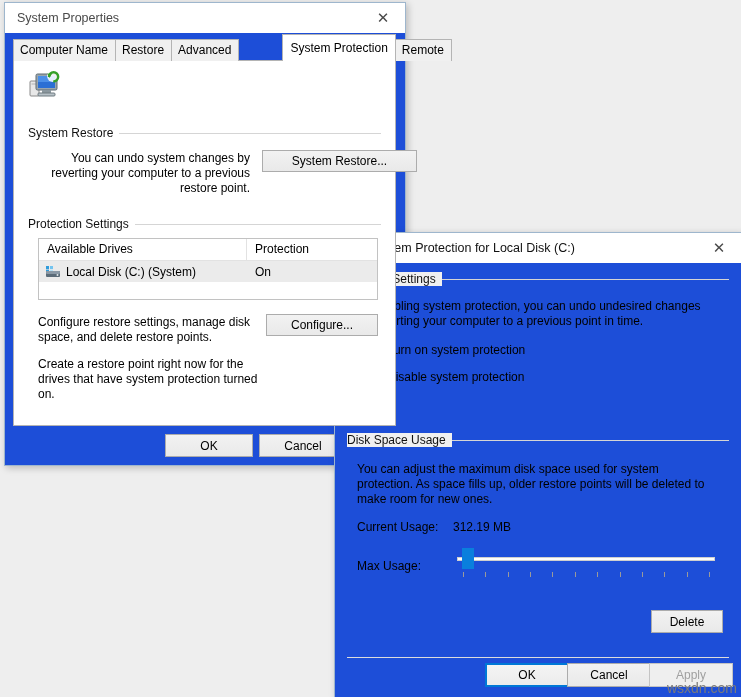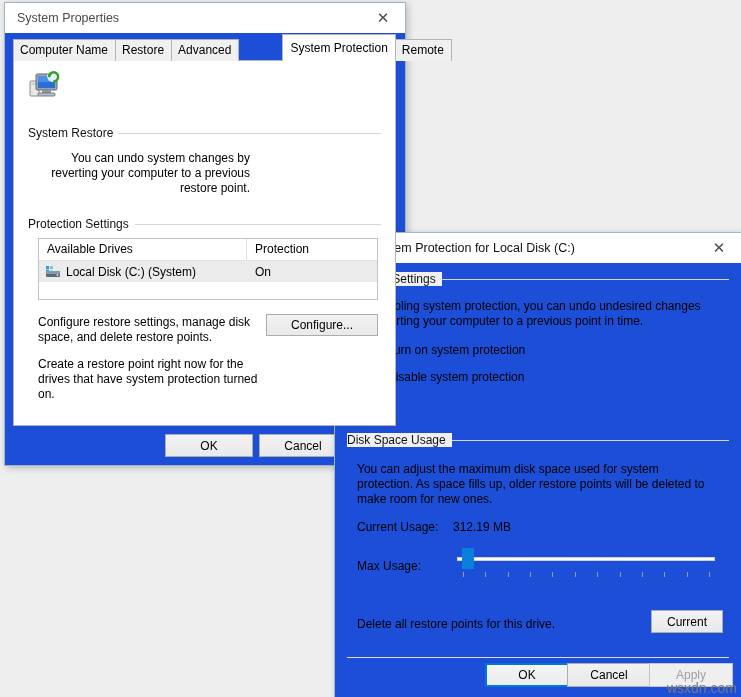--- a/index.html
+++ b/index.html
@@ -248,20 +248,21 @@
         <circle cx="25" cy="6" r="6" fill="#ffffff" opacity="0.85"></circle>
         <path d="M21 7 a4.6 4.6 0 1 1 4.2 4.4" fill="none" stroke="#35a028" stroke-width="2.4"></path>
         <path d="M19.2 3.4 l4.6 0.6 l-2.4 3.9 z" fill="#35a028"></path>
       </svg>
 
 
       <div class="group" style="left:14px; top:72px; width:353px; height:78px;text-align:right;">
         <div class="gline"></div>
         <div class="glabel">System Restore</div>
         <div class="lbl" style="left:10px; top:18px; width:212px;">You can undo system changes by reverting your computer to a previous restore point.</div>
+        <div class="btn" style="left:234px; top:17px; width:155px; height:22px;">System Restore...</div>
       </div>
 
       <div class="group" style="left:14px; top:163px; width:353px; height:185px;">
         <div class="gline"></div>
         <div class="glabel">Protection Settings</div>
 
         <div class="listview" style="left:10px; top:14px; width:340px; height:62px;">
           <div class="lv-head">
             <div class="lv-col0">Available Drives</div>
             <div class="lv-col1">Protection</div>
@@ -352,22 +353,21 @@
             <i style="left: 163px;"></i>
             <i style="left: 185px;"></i>
             <i style="left: 207px;"></i>
             <i style="left: 230px;"></i>
             <i style="left: 252px;"></i>
           </div>
       </div>
 
     </div>
 
-    <div class="lbl" style="left:22px; top:384px;">Delete all restore points for this drive.</div>
-    <div class="btn" style="left:316px; top:377px; width:72px; height:23px;">Current</div>
+    <div class="btn" style="left:316px; top:377px; width:72px; height:23px;">Delete</div>
 
     <div class="divider" style="left:12px; top:424px; width:382px;"></div>
 
     <div class="btn focus" style="left:150px; top:430px; width:84px; height:24px;">OK</div>
     <div class="btn" style="left:232px; top:430px; width:84px; height:24px;">Cancel</div>
     <div class="btn disabled" style="left:314px; top:430px; width:84px; height:24px;">Apply</div>
   </div>
 
   <div class="watermark">wsxdn.com</div>
 </div>

